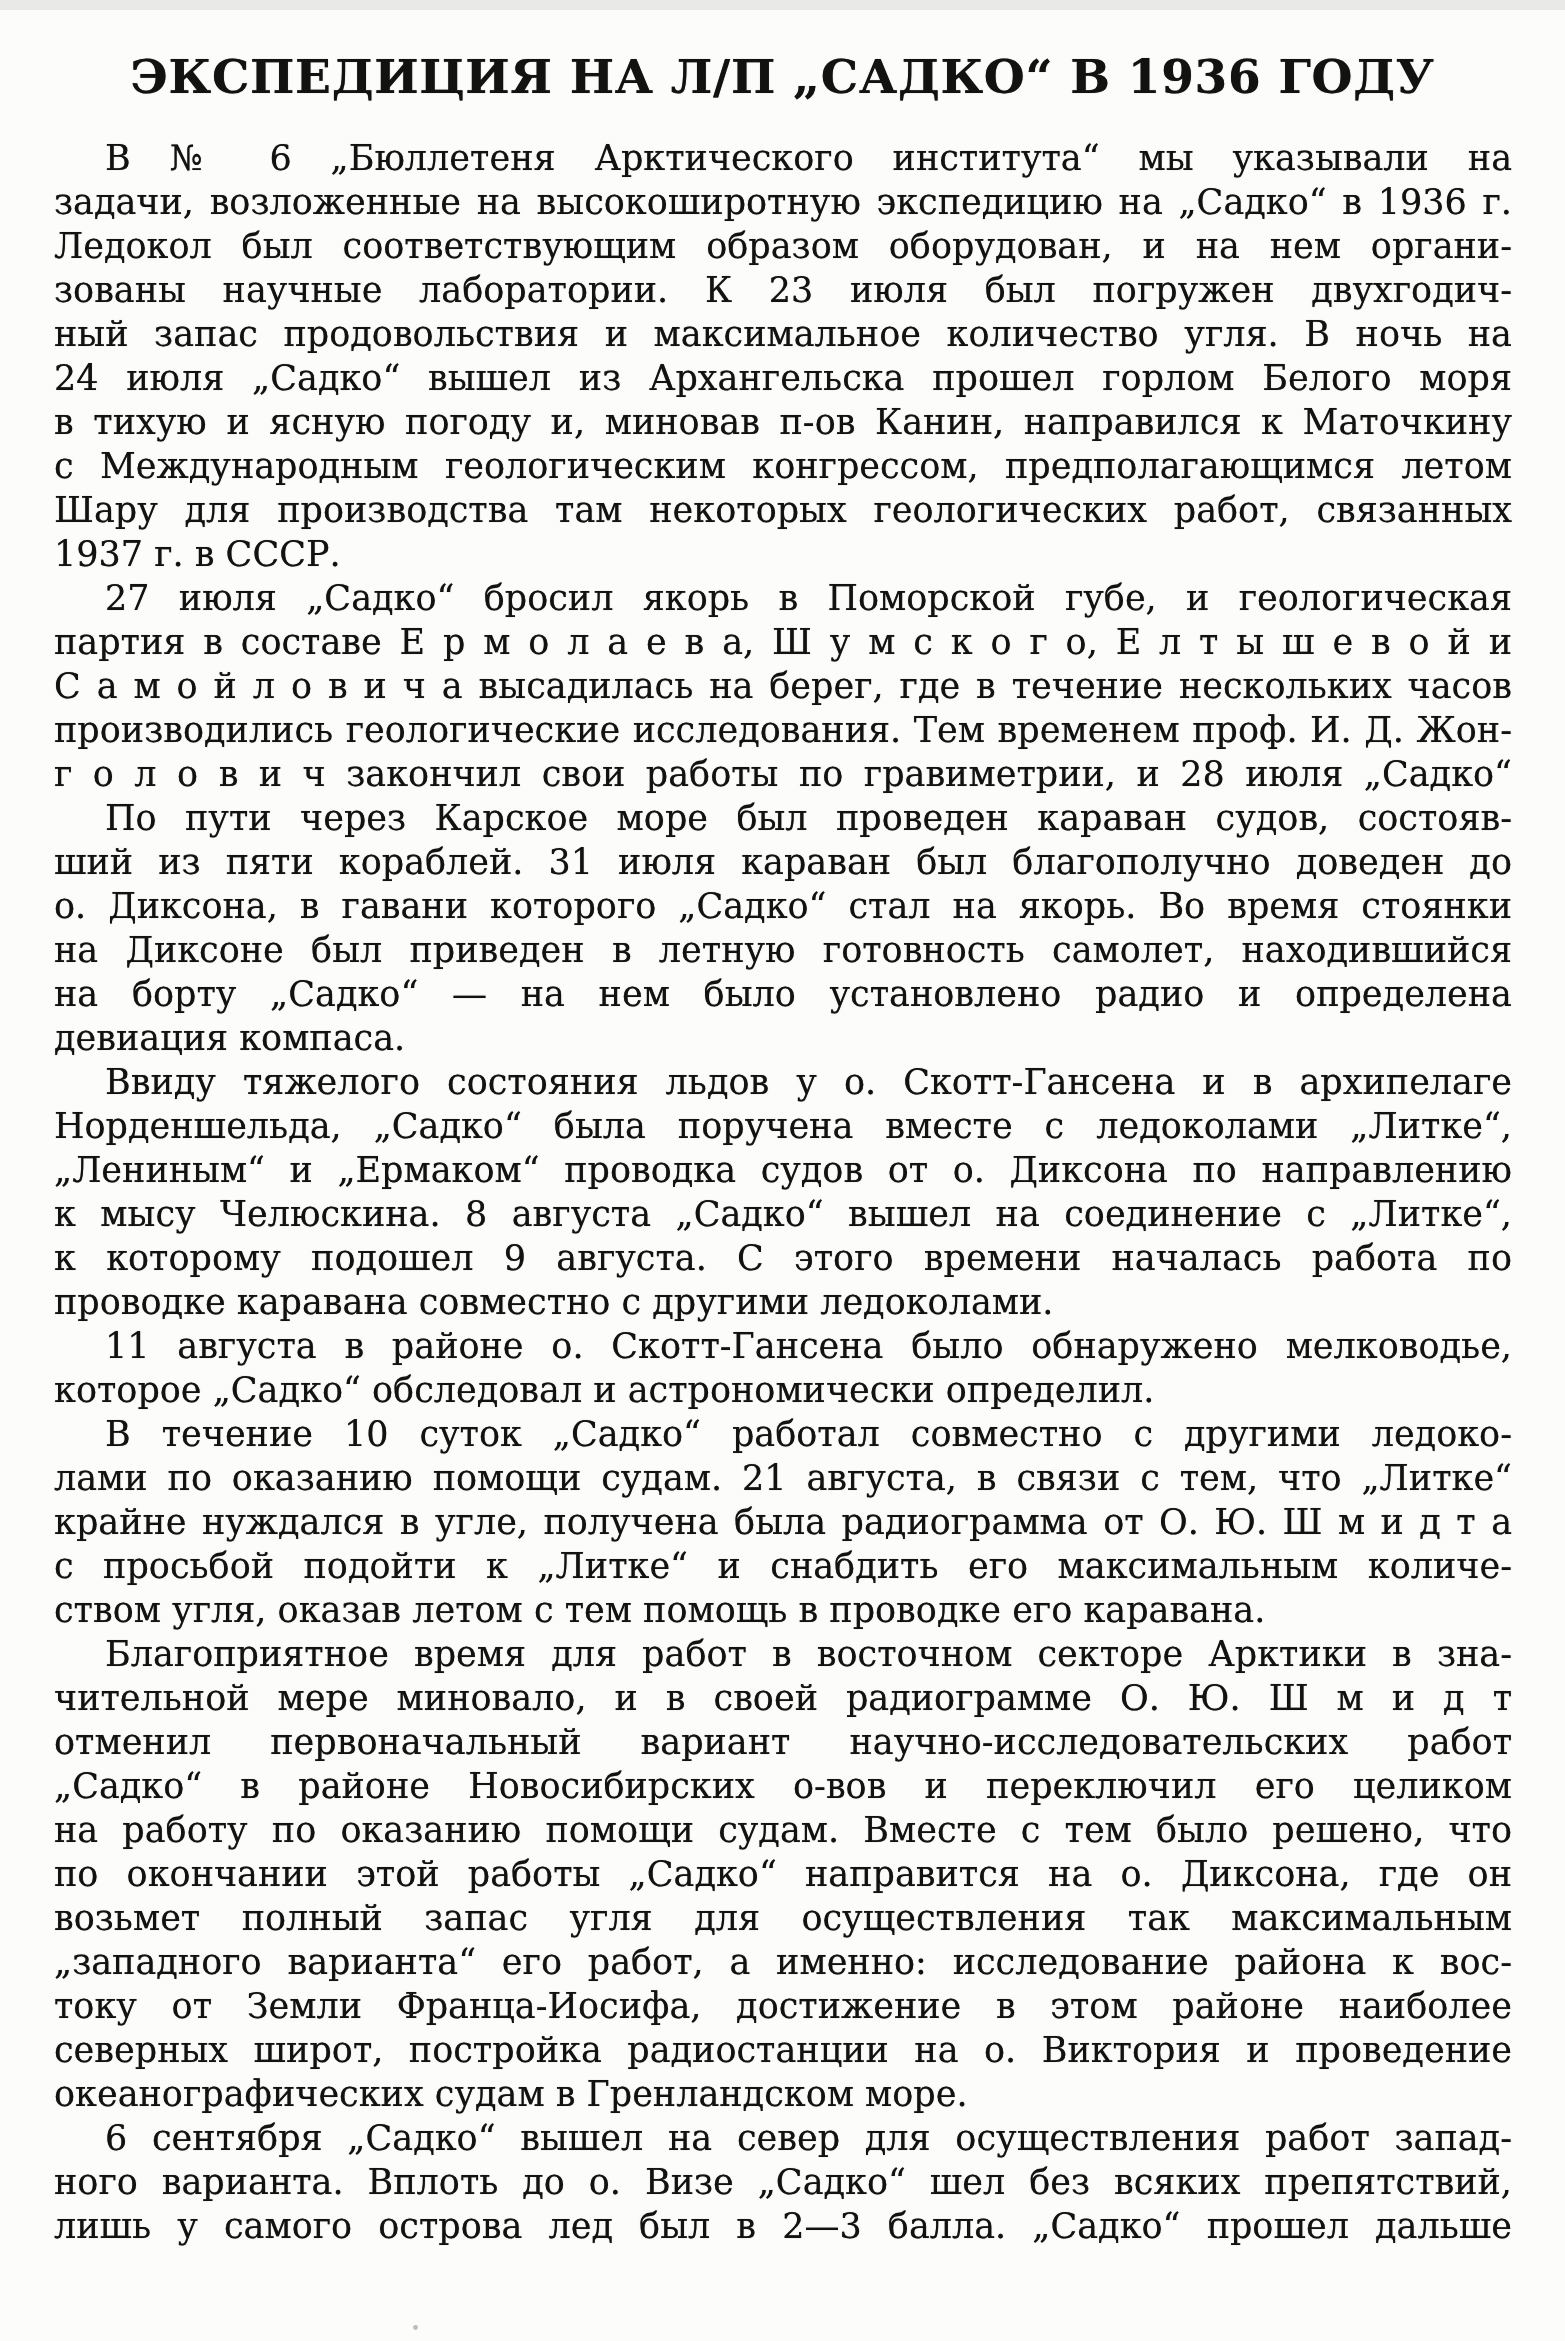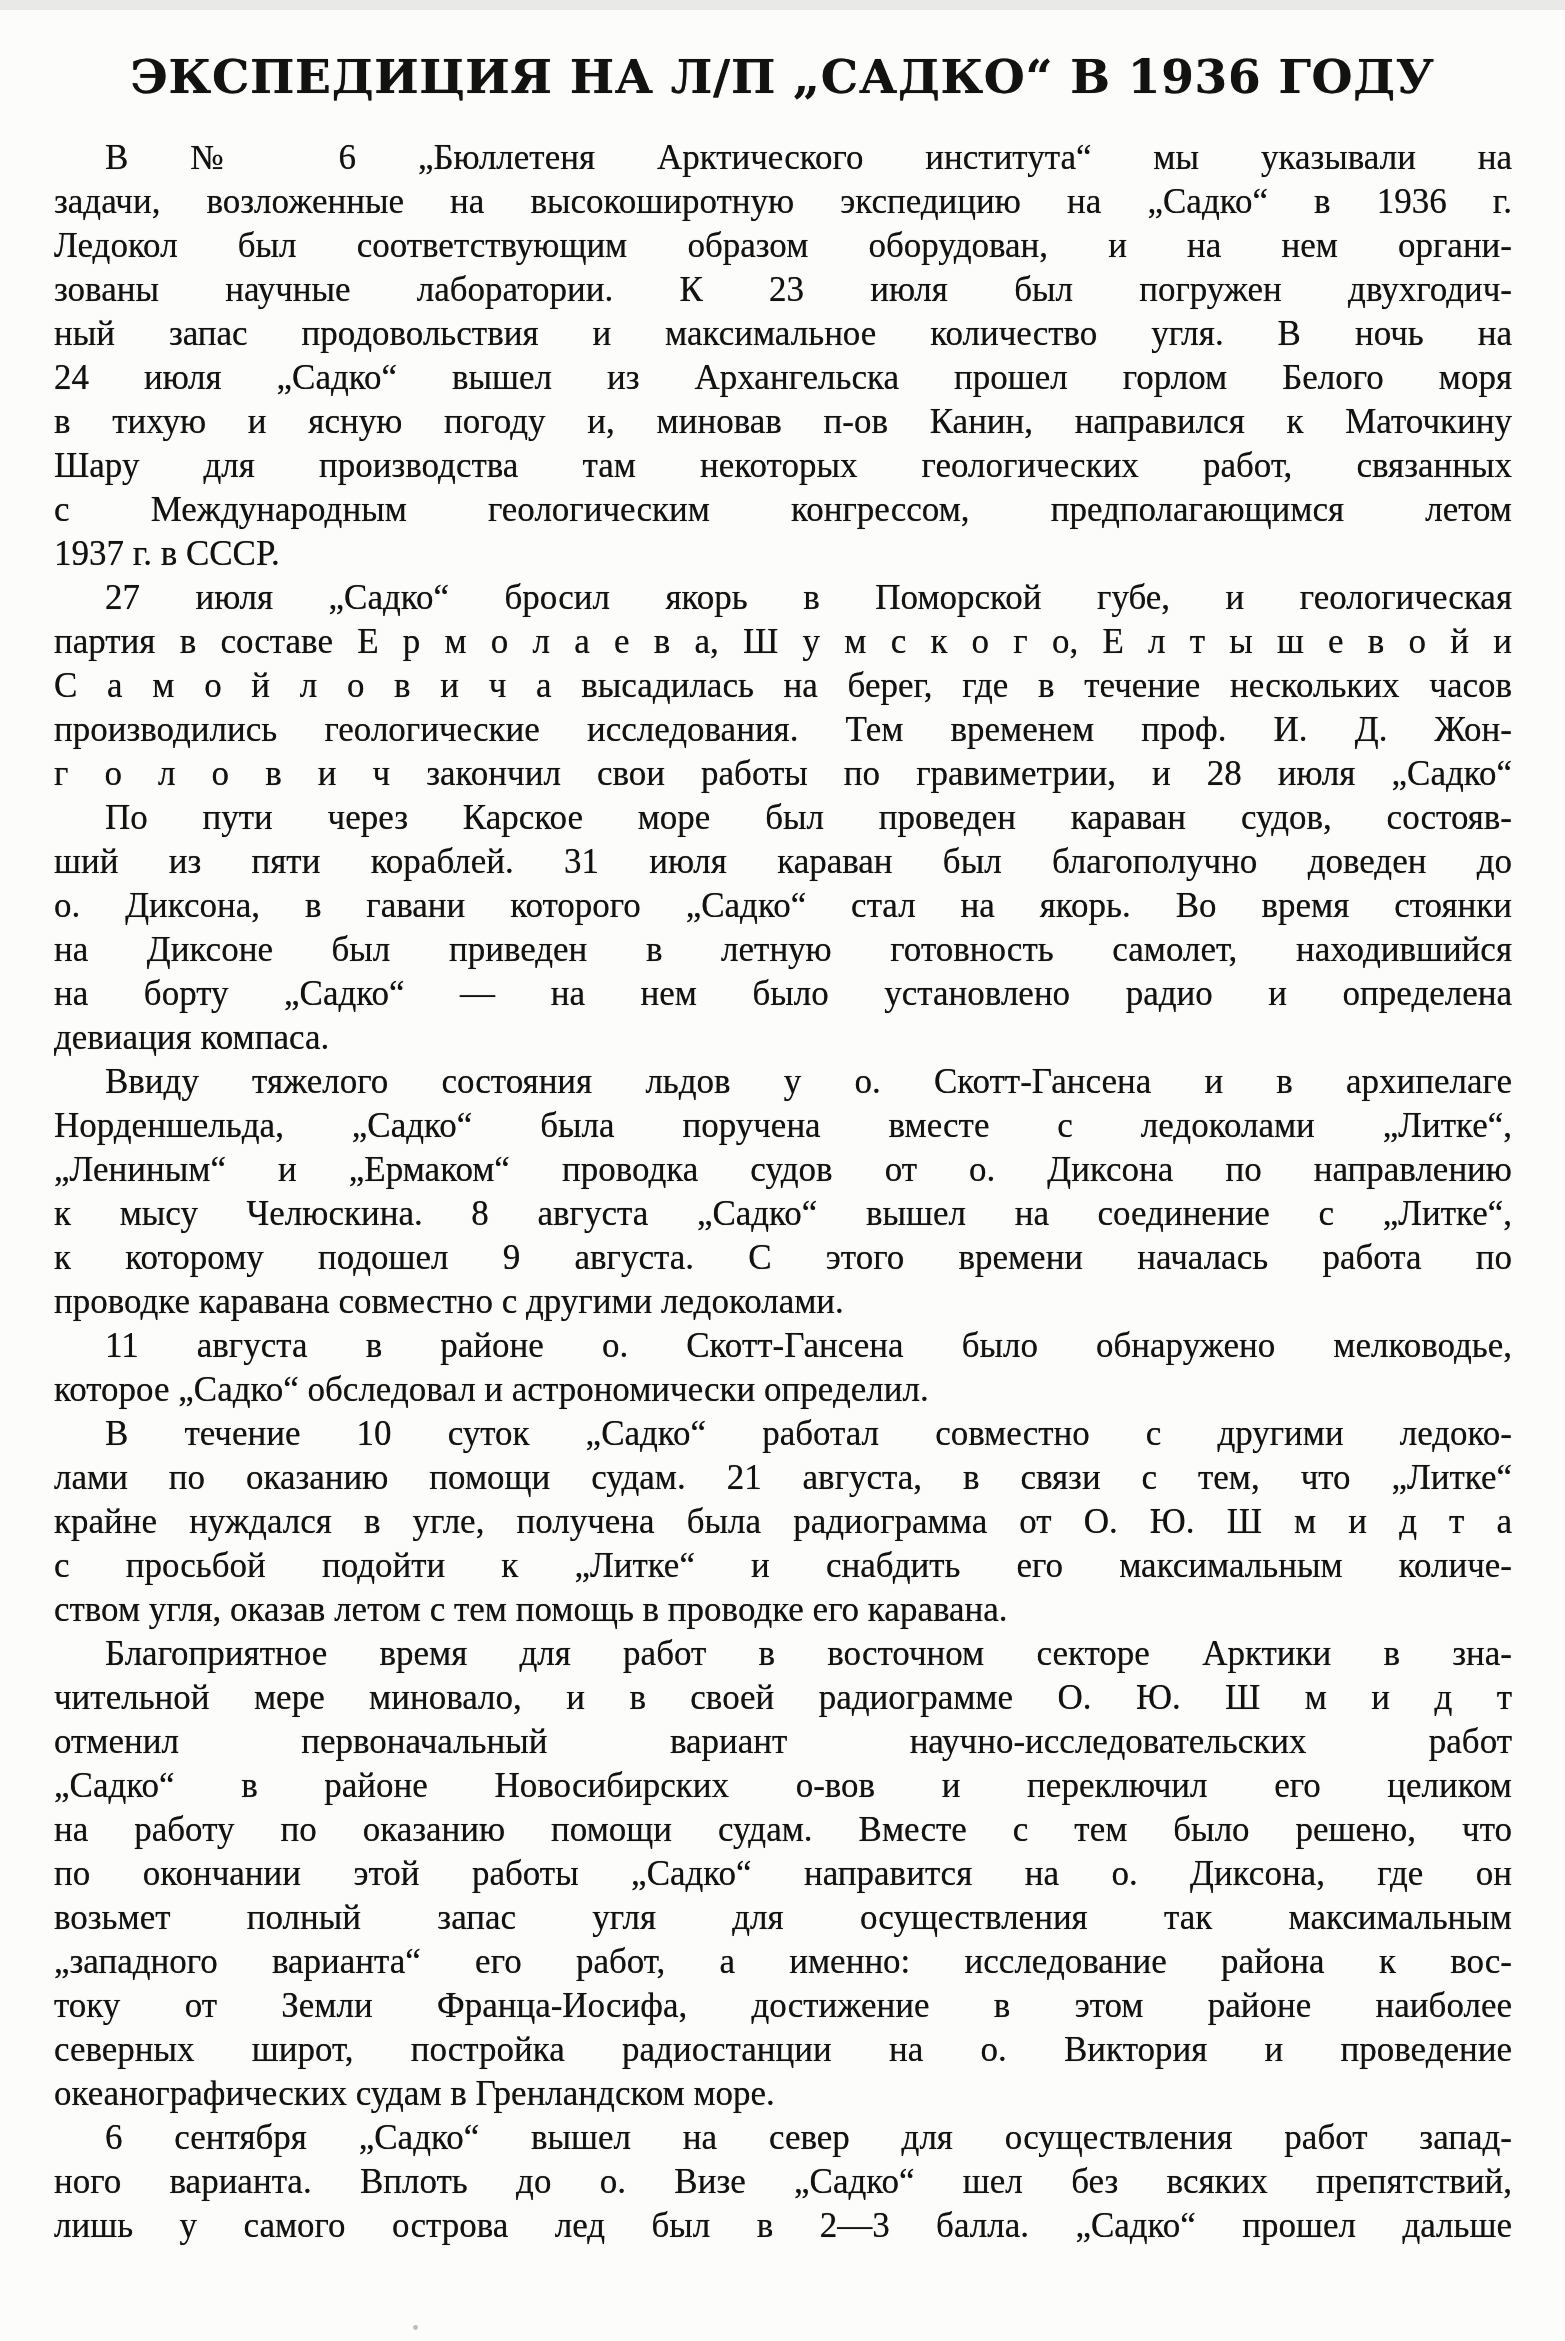--- a/index.html
+++ b/index.html
@@ -37,21 +37,20 @@
     width: 1458px;
   }
   .line {
     font-size: 35px;
     height: 44px;
     line-height: 44px;
     text-align: justify;
     text-align-last: justify;
     overflow: hidden;
     text-shadow: 0 0 0.7px rgba(15,15,15,0.7);
-    font-family: Liberation Serif, serif;
   }
   .line.indent { text-indent: 51px; }
   .line.end { text-align-last: left; }
   .speck {
     position: absolute;
     left: 413px;
     top: 2315px;
     width: 4.8px;
     height: 4.8px;
     border-radius: 50%;
@@ -66,22 +65,22 @@
   <h1 class="title">ЭКСПЕДИЦИЯ НА Л/П „САДКО“ В 1936 ГОДУ</h1>
 
   <div class="body-block" id="article-body">
       <div class="line indent">В № 6 „Бюллетеня Арктического института“ мы указывали на</div>
       <div class="line">задачи, возложенные на высокоширотную экспедицию на „Садко“ в 1936 г.</div>
       <div class="line">Ледокол был соответствующим образом оборудован, и на нем органи-</div>
       <div class="line">зованы научные лаборатории. К 23 июля был погружен двухгодич-</div>
       <div class="line">ный запас продовольствия и максимальное количество угля. В ночь на</div>
       <div class="line">24 июля „Садко“ вышел из Архангельска прошел горлом Белого моря</div>
       <div class="line">в тихую и ясную погоду и, миновав п-ов Канин, направился к Маточкину</div>
+      <div class="line">с Международным геологическим конгрессом, предполагающимся летом</div>
       <div class="line">Шару для производства там некоторых геологических работ, связанных</div>
-      <div class="line">с Международным геологическим конгрессом, предполагающимся летом</div>
       <div class="line end">1937 г. в СССР.</div>
       <div class="line indent">27 июля „Садко“ бросил якорь в Поморской губе, и геологическая</div>
       <div class="line">партия в составе Е р м о л а е в а, Ш у м с к о г о, Е л т ы ш е в о й и</div>
       <div class="line">С а м о й л о в и ч а высадилась на берег, где в течение нескольких часов</div>
       <div class="line">производились геологические исследования. Тем временем проф. И. Д. Жон-</div>
       <div class="line">г о л о в и ч закончил свои работы по гравиметрии, и 28 июля „Садко“</div>
       <div class="line indent">По пути через Карское море был проведен караван судов, состояв-</div>
       <div class="line">ший из пяти кораблей. 31 июля караван был благополучно доведен до</div>
       <div class="line">о. Диксона, в гавани которого „Садко“ стал на якорь. Во время стоянки</div>
       <div class="line">на Диксоне был приведен в летную готовность самолет, находившийся</div>

